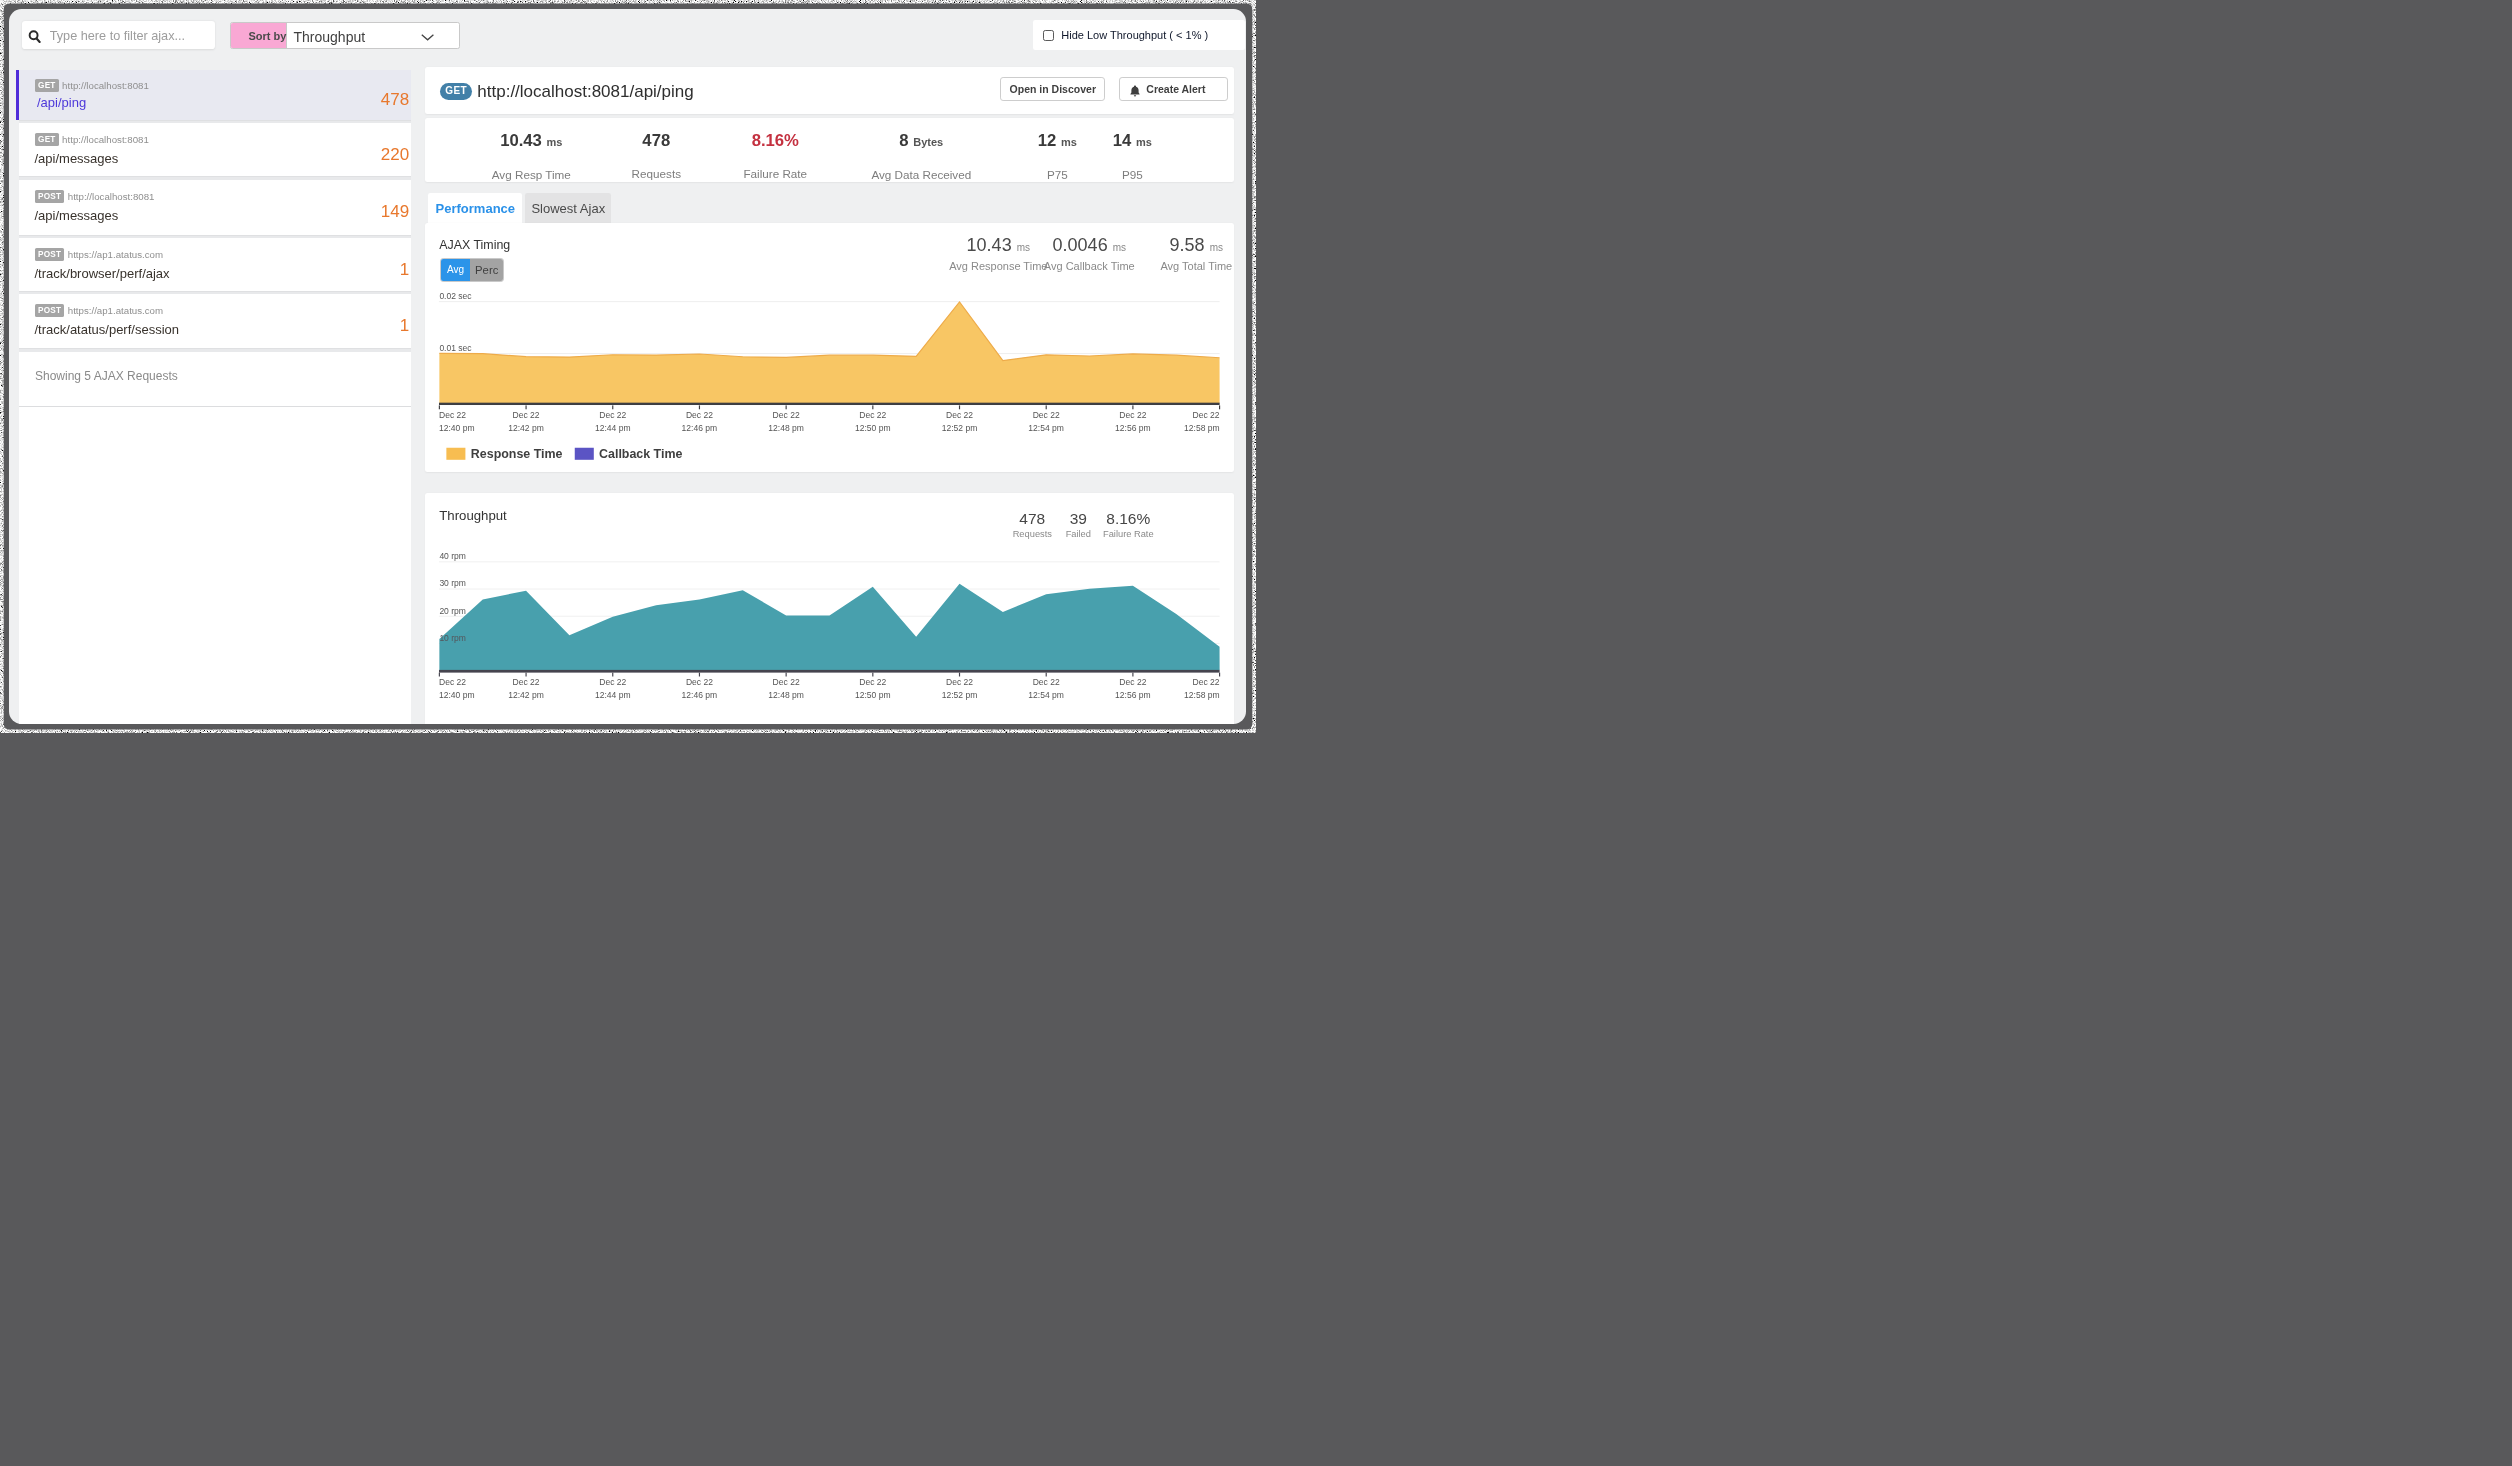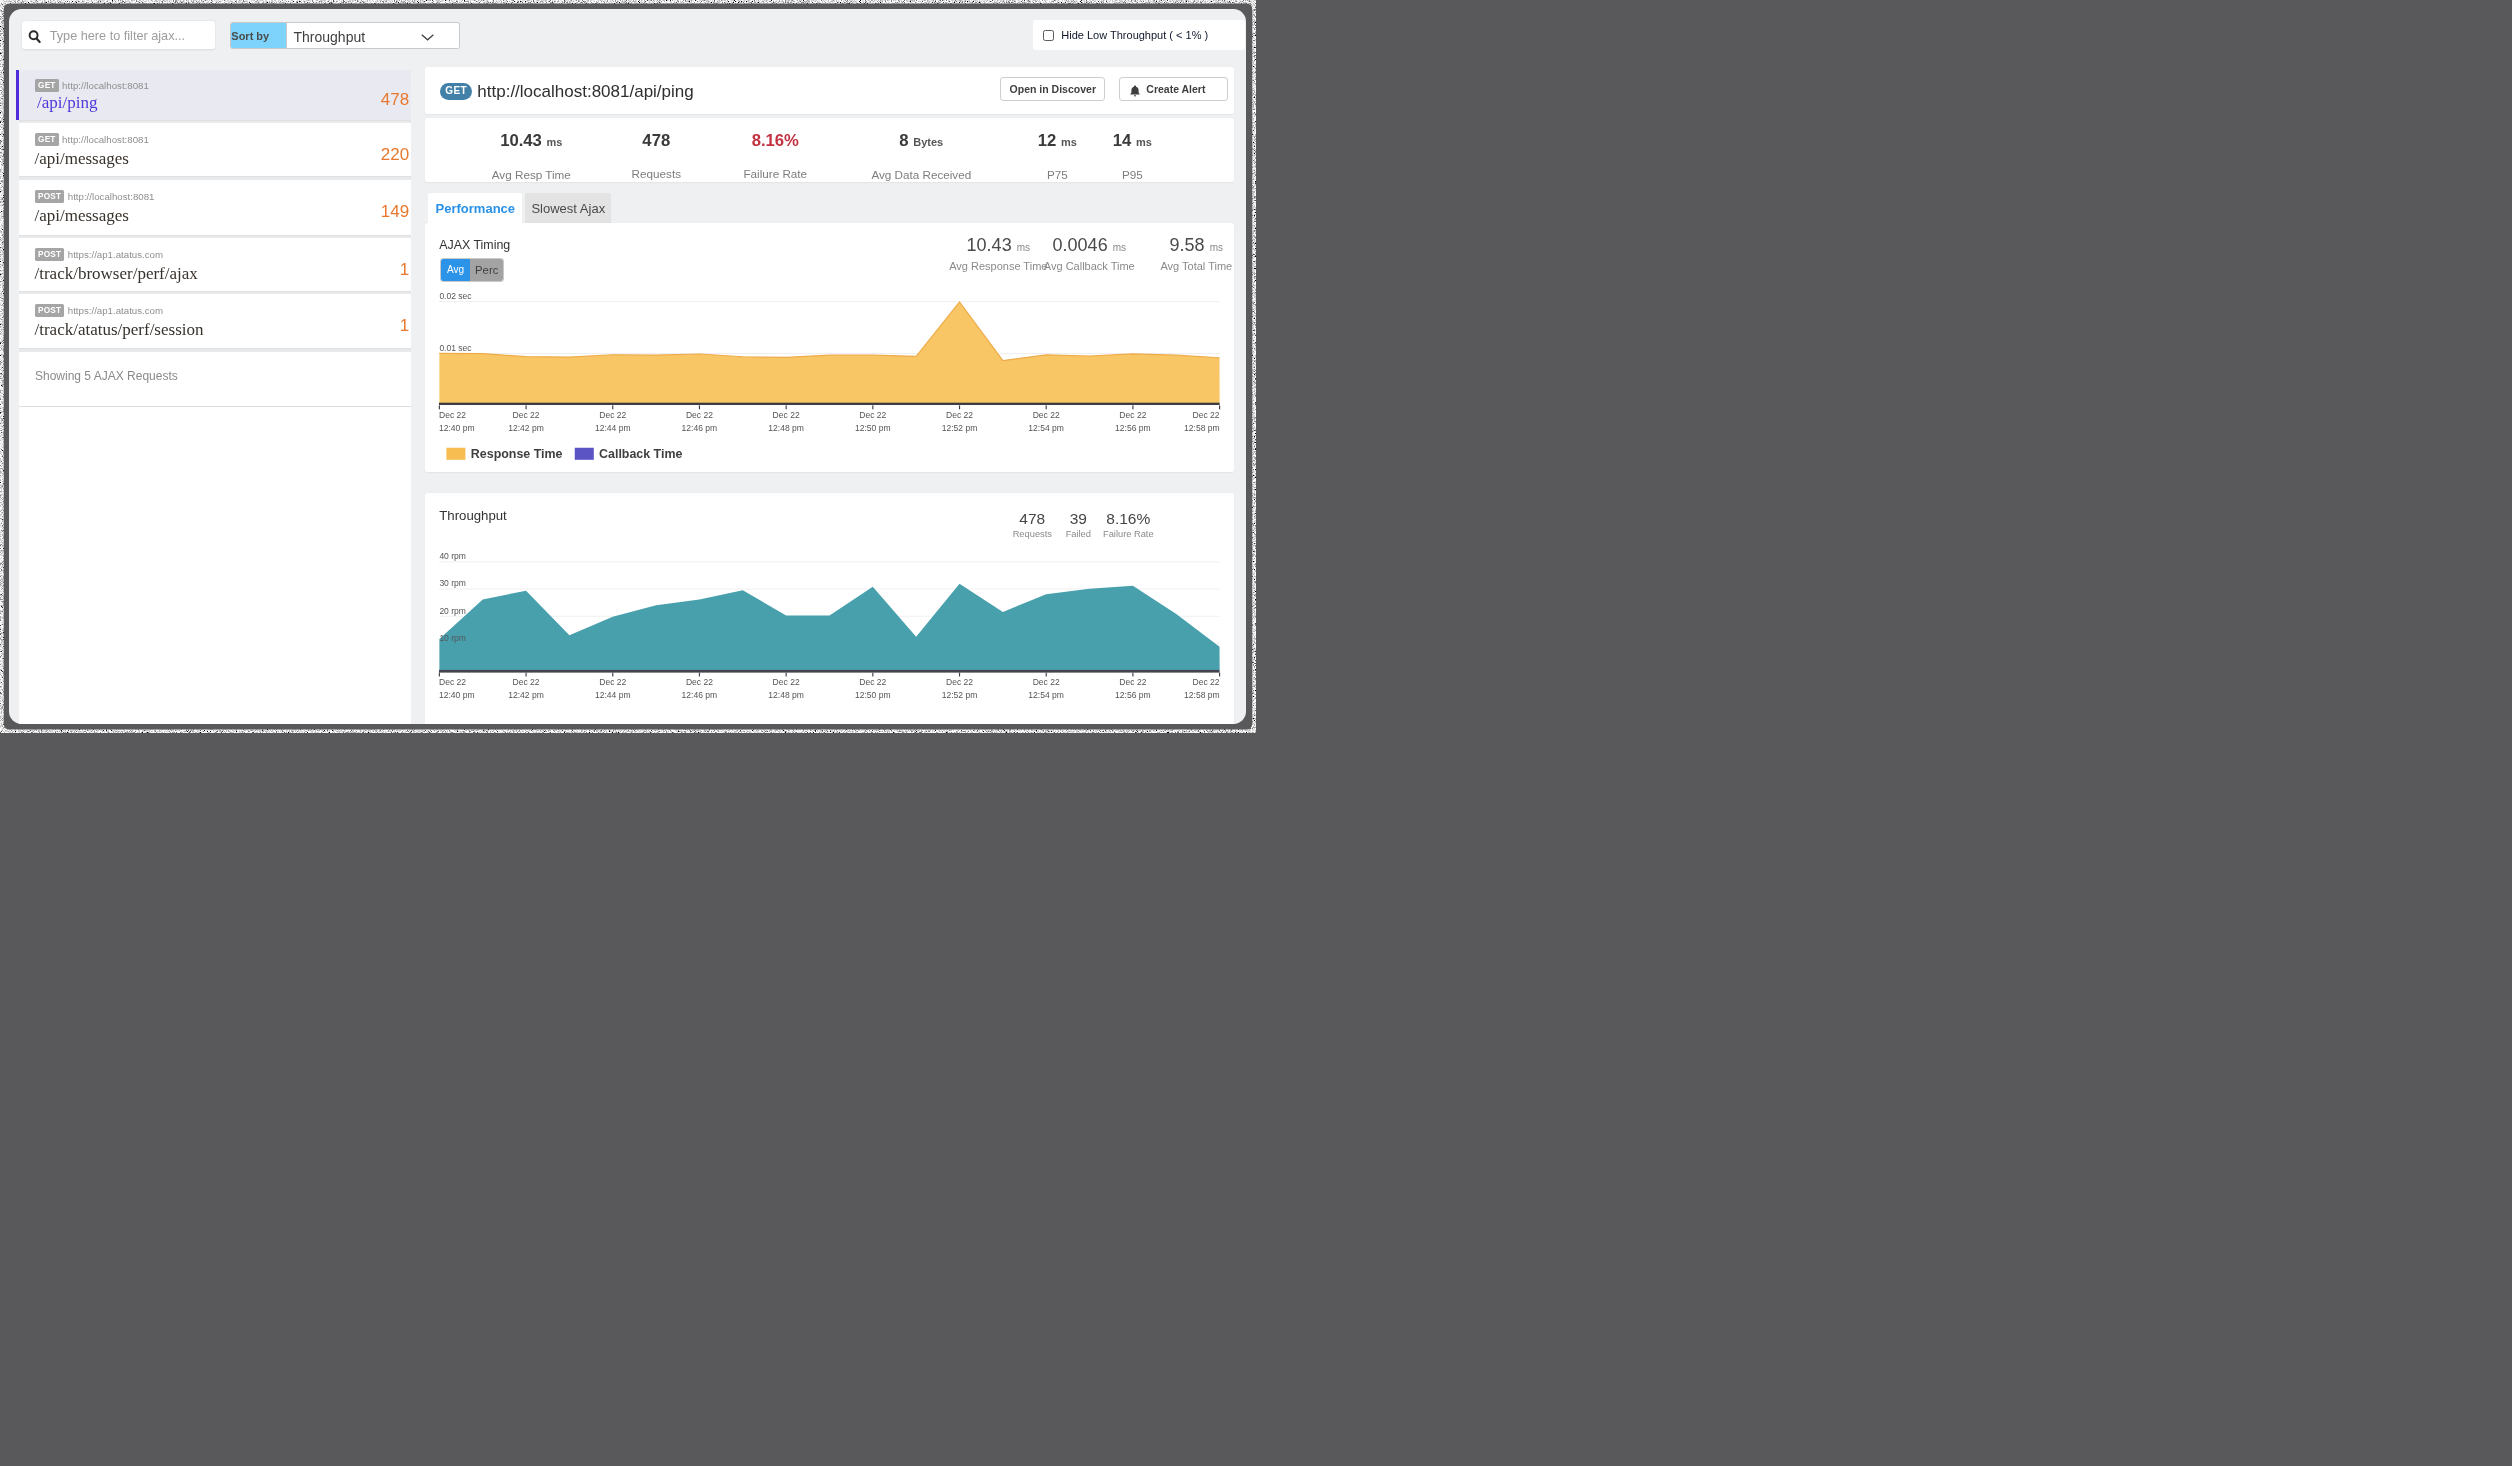--- a/index.html
+++ b/index.html
@@ -3,32 +3,32 @@
 <meta charset="utf-8">
 <style>
 html,body{margin:0;padding:0;}
 body{width:1256px;height:733px;position:relative;overflow:hidden;background:#59595b;font-family:"Liberation Sans",sans-serif;}
 *{box-sizing:border-box;}
 #panel{position:absolute;left:9.3px;top:9.3px;width:1237px;height:715px;background:#eff0f1;border-radius:12.4px;overflow:hidden;padding-left:24px;}
 .abs{position:absolute;}
 #search{position:absolute;left:12.4px;top:11.7px;width:193px;height:28px;background:#fff;border-radius:3.1px;box-shadow:0 0.8px 2.3px rgba(0,0,0,0.09);}
 #search .ph{position:absolute;left:28px;top:7.8px;font-size:12.7px;color:#9d9d9d;white-space:nowrap;}
 #sortwrap{position:absolute;left:221px;top:12.4px;height:27px;border:0.8px solid #c9c9c9;border-radius:2.3px;background:#fff;display:flex;}
-#sortlbl{width:56px;background:#7dd3fc;border-right:0.8px solid #c9c9c9;font-size:11px;font-weight:700;color:#4a4a4a;text-align:left;line-height:26px;border-radius:1.6px 0 0 1.6px;}
+#sortlbl{width:56px;background:#f9a8d4;border-right:0.8px solid #c9c9c9;font-size:11px;font-weight:700;color:#4a4a4a;text-align:right;line-height:26px;border-radius:1.6px 0 0 1.6px;}
 #sorttxt{width:172px;font-size:14px;color:#3f3f3f;line-height:26px;padding-left:6.2px;padding-top:1.6px;position:relative;white-space:nowrap;}
 #hidebox{position:absolute;left:1024px;top:11px;width:212px;height:29.5px;background:#fff;border-radius:2.3px;}
 #hidebox .cb{position:absolute;left:9.3px;top:9.3px;width:11px;height:11px;border:1.2px solid #5a5a5a;border-radius:2.3px;background:#fff;}
 #hidebox .lb{position:absolute;left:28px;top:8.5px;font-size:11px;color:#0f172a;white-space:nowrap;}
 #list{position:absolute;left:9.7px;top:61px;width:392px;height:654px;background:#fff;}
 .item{position:relative;background:#fff;}
 .gap{background:#e8e9eb;border-top:0.8px solid #dfe0e2;}
 .l1{position:absolute;left:16px;top:9.7px;height:13.2px;display:flex;align-items:center;}
 .badge{height:13.2px;background:#a5a5a5;color:#fff;font-size:8.2px;font-weight:700;border-radius:1.6px;line-height:13.6px;padding:0 3.1px;letter-spacing:0.2px;}
 .url{font-size:9.7px;color:#8f8f8f;margin-left:3.5px;white-space:nowrap;}
-.path{position:absolute;left:15.5px;top:30px;font-size:17px;color:#38322c;line-height:12.4px;white-space:nowrap;font-family:Liberation Serif, serif;}
+.path{position:absolute;left:15.5px;top:30px;font-size:13px;color:#38322c;line-height:12.4px;white-space:nowrap;}
 .num{position:absolute;right:1.9px;top:23px;font-size:17px;color:#e8782d;line-height:17px;}
 #item1{height:50px;background:#e8e9f1;}
 #item1 .bar{position:absolute;left:-2.7px;top:0;width:2.7px;height:50px;background:#4f2cd9;}
 #item1 .l1{top:9px;}
 #item1 .path{color:#4d38da;top:26.4px;left:18px;}
 #item1 .num{top:20.6px;}
 #footer{position:relative;}
 #footer .txt{position:absolute;left:16px;top:17px;font-size:12px;color:#8a8a8a;white-space:nowrap;}
 #footer .line{position:absolute;left:0;top:54px;width:100%;height:0.8px;background:#dcdddf;}
 .card{position:absolute;left:416px;width:809px;background:#fff;border-radius:2.3px;box-shadow:0 0.8px 1.6px rgba(0,0,0,0.05);}

